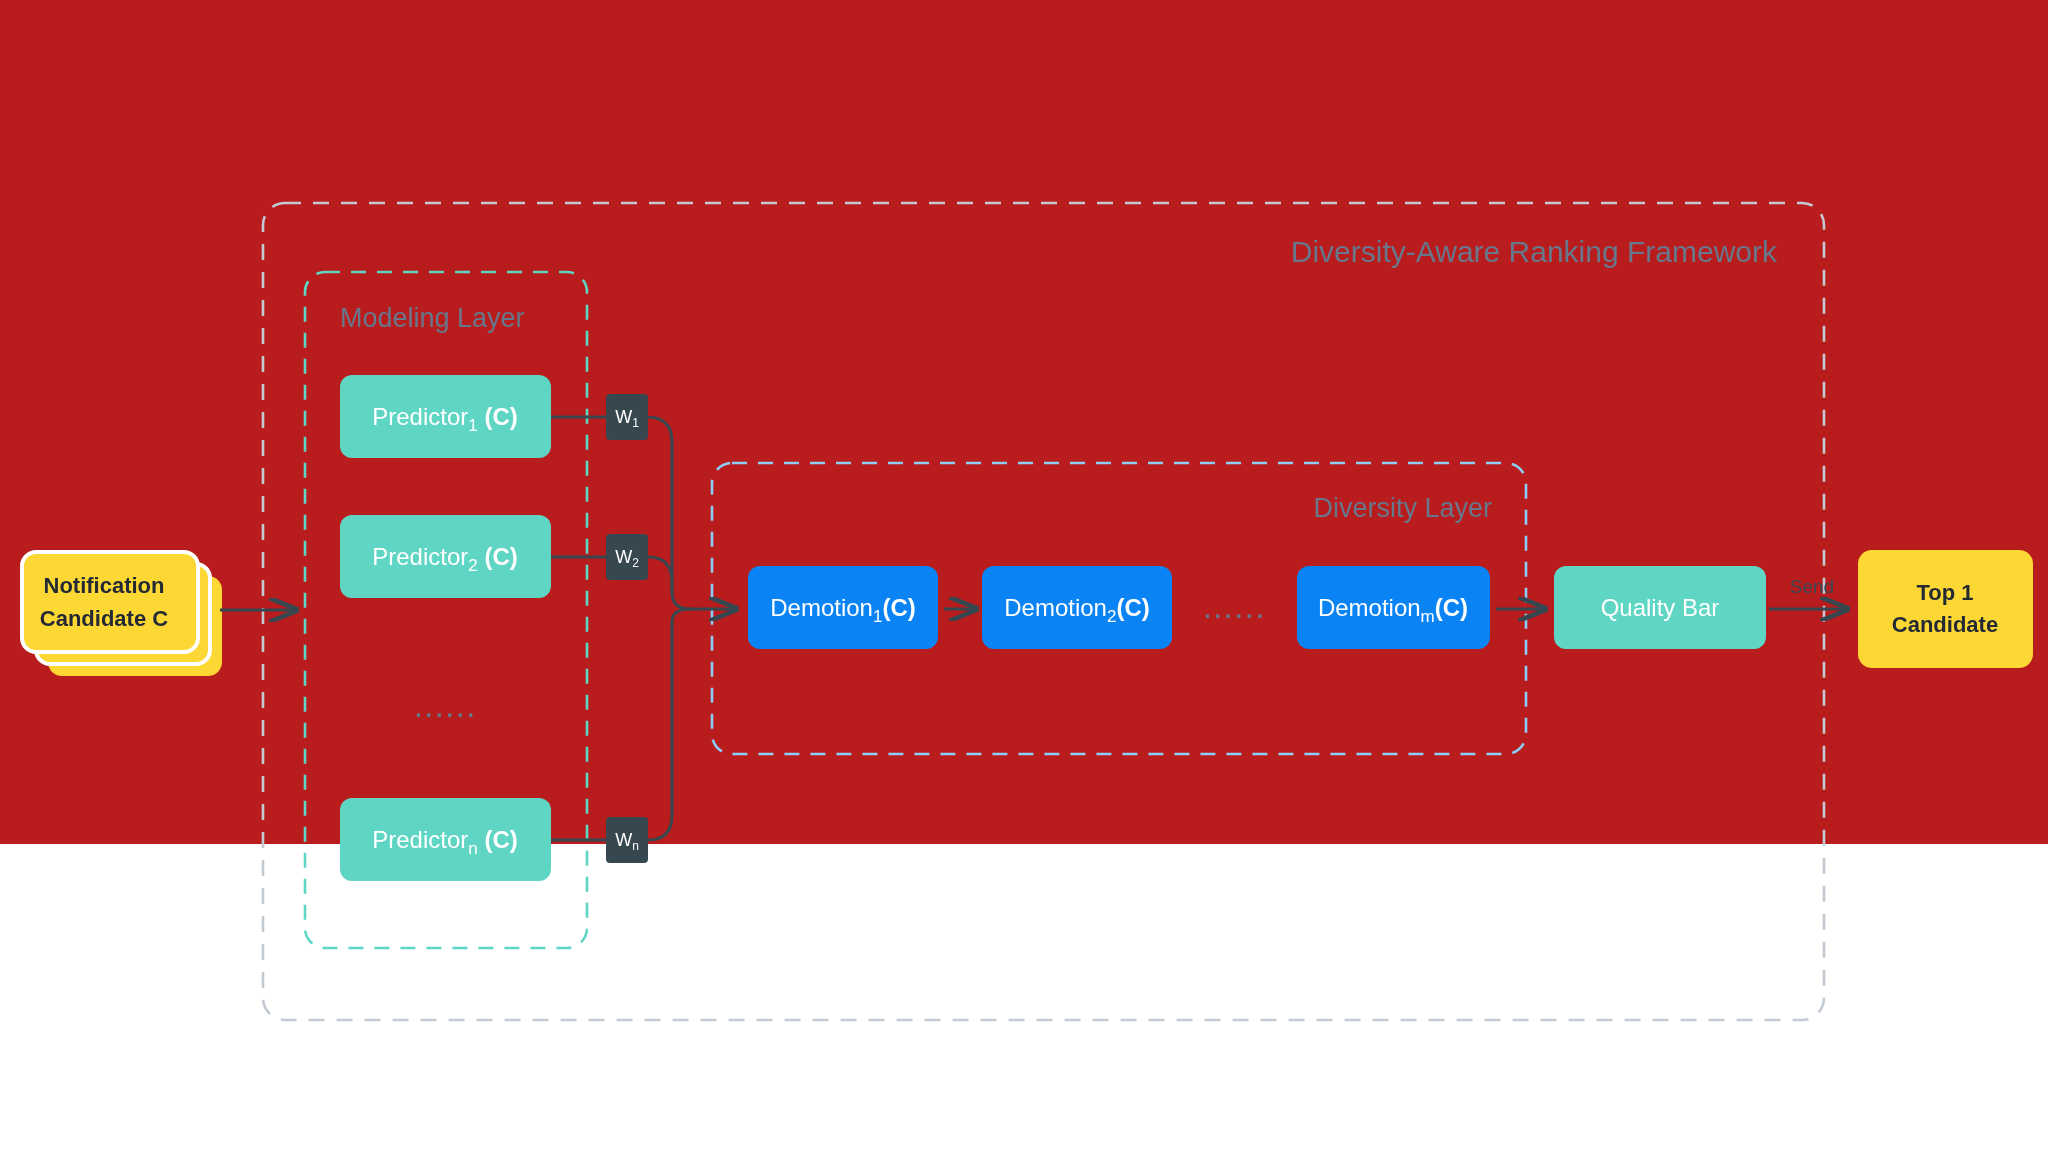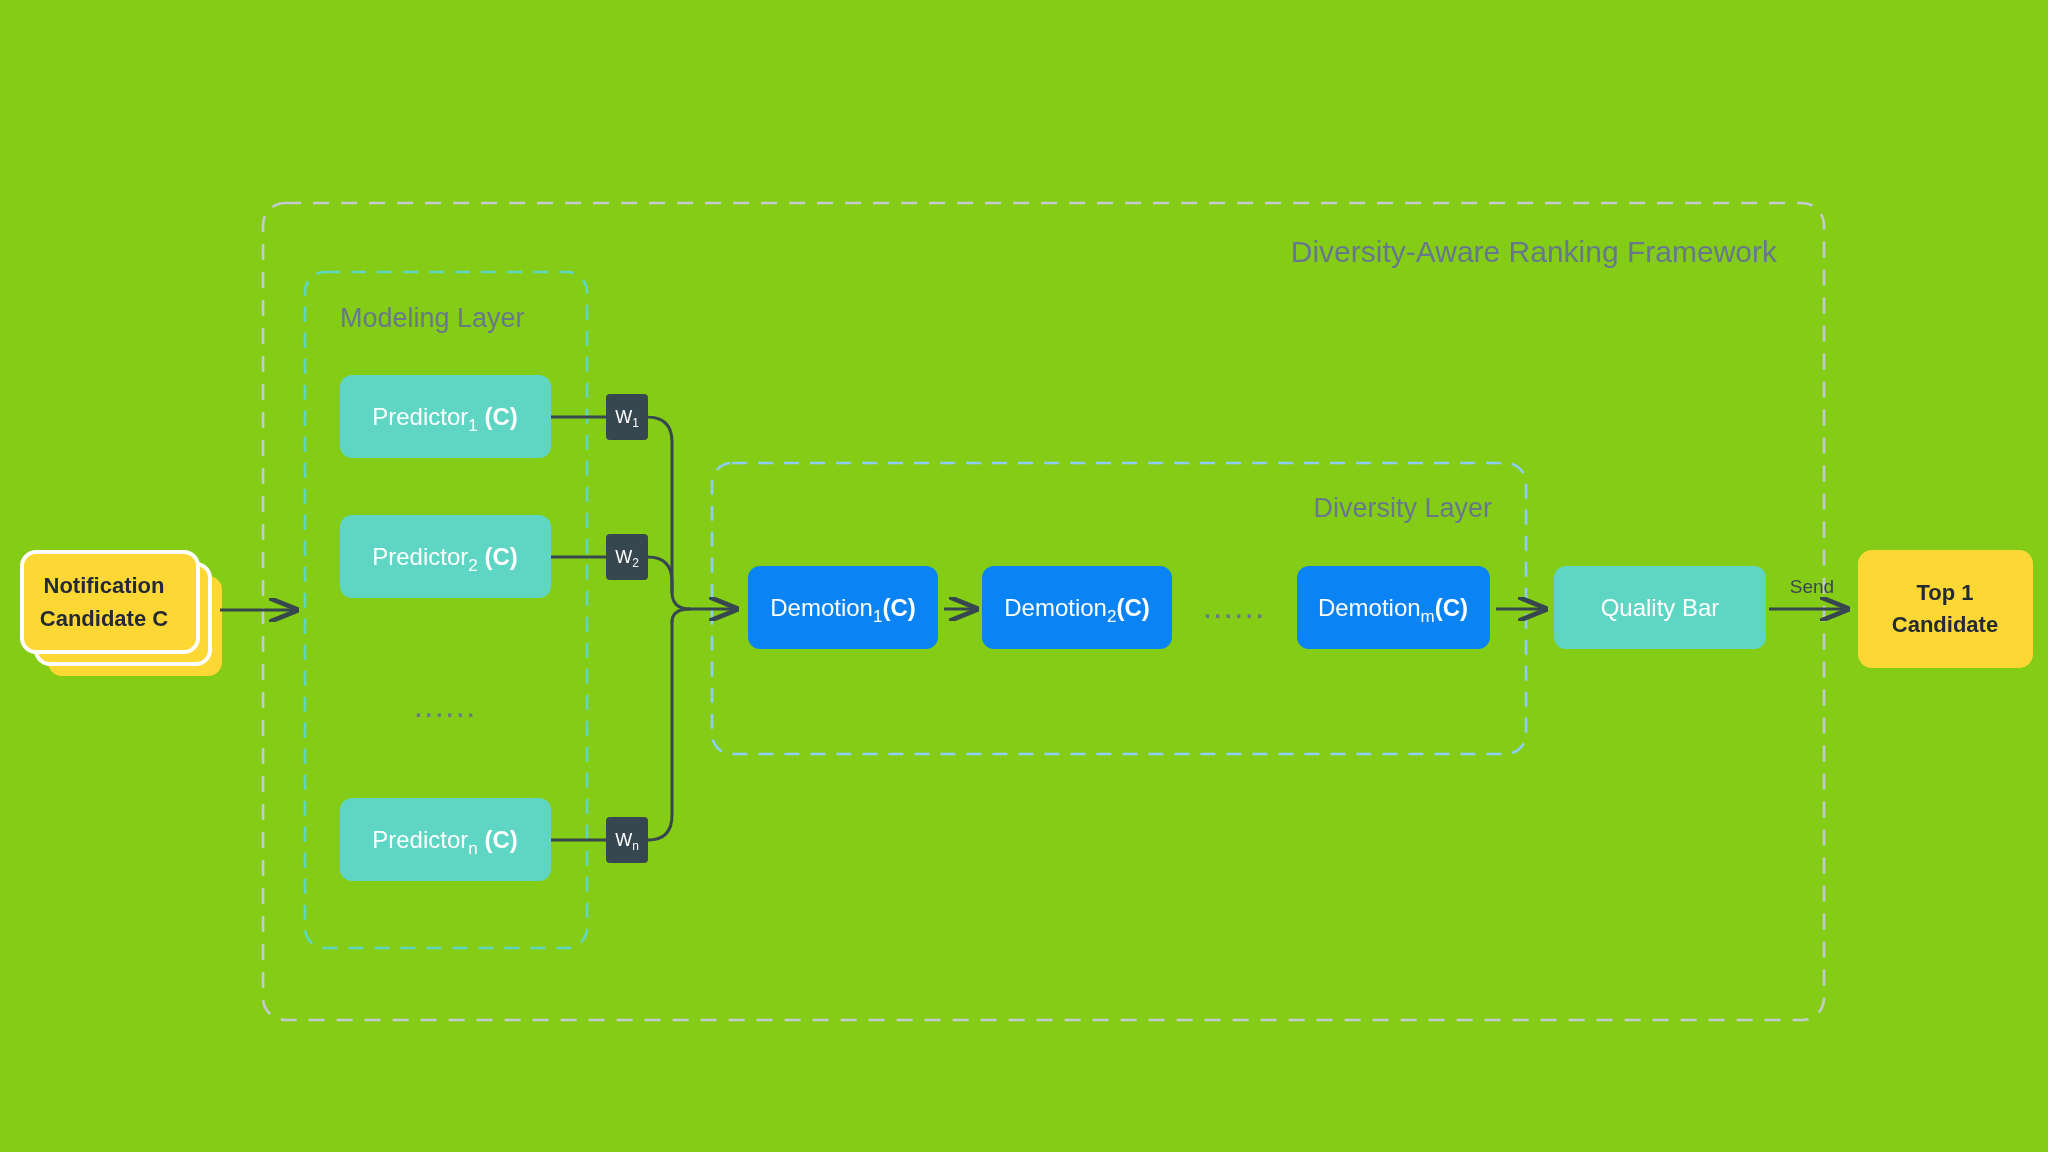--- a/index.html
+++ b/index.html
@@ -9,22 +9,22 @@
   }
   body {
     width: 2048px;
     height: 1152px;
     font-family: "Liberation Sans", sans-serif;
     overflow: hidden;
   }
   #diagram-root {
     position: relative;
     width: 2048px;
-    height: 1152px;
-    background: #84cc16;
+    height: 844px;
+    background: #b91c1c;
   }
   svg.canvas {
     position: absolute;
     top: 0;
     left: 0;
     width: 2048px;
     height: 1152px;
     display: block;
   }
   .lbl {

